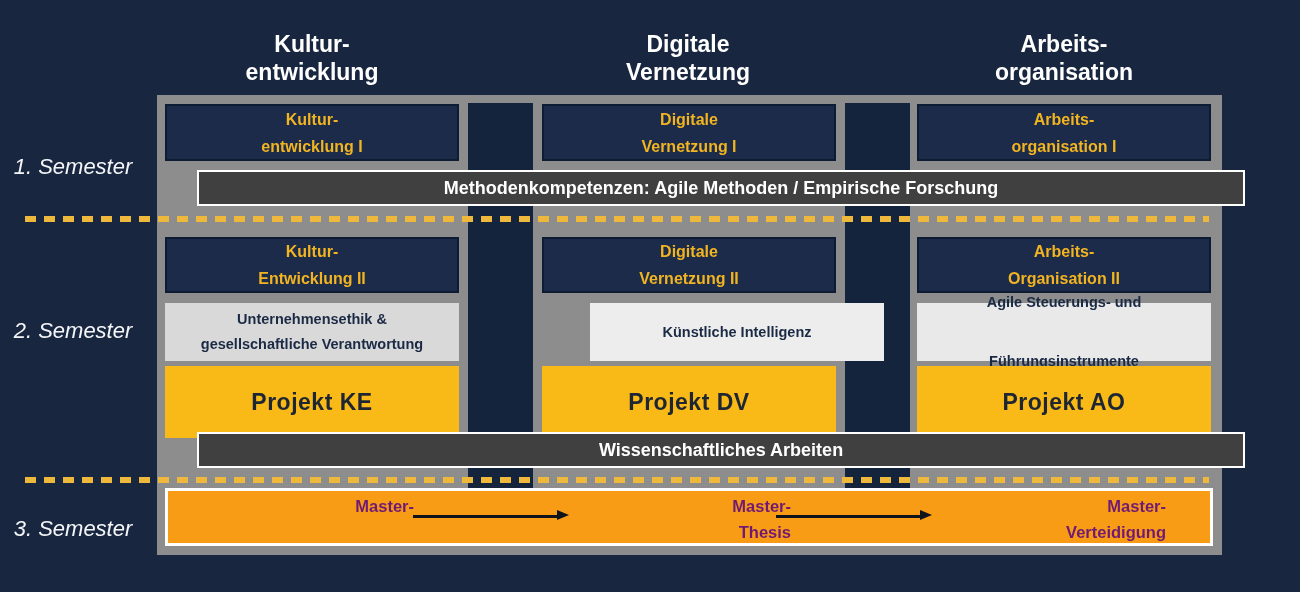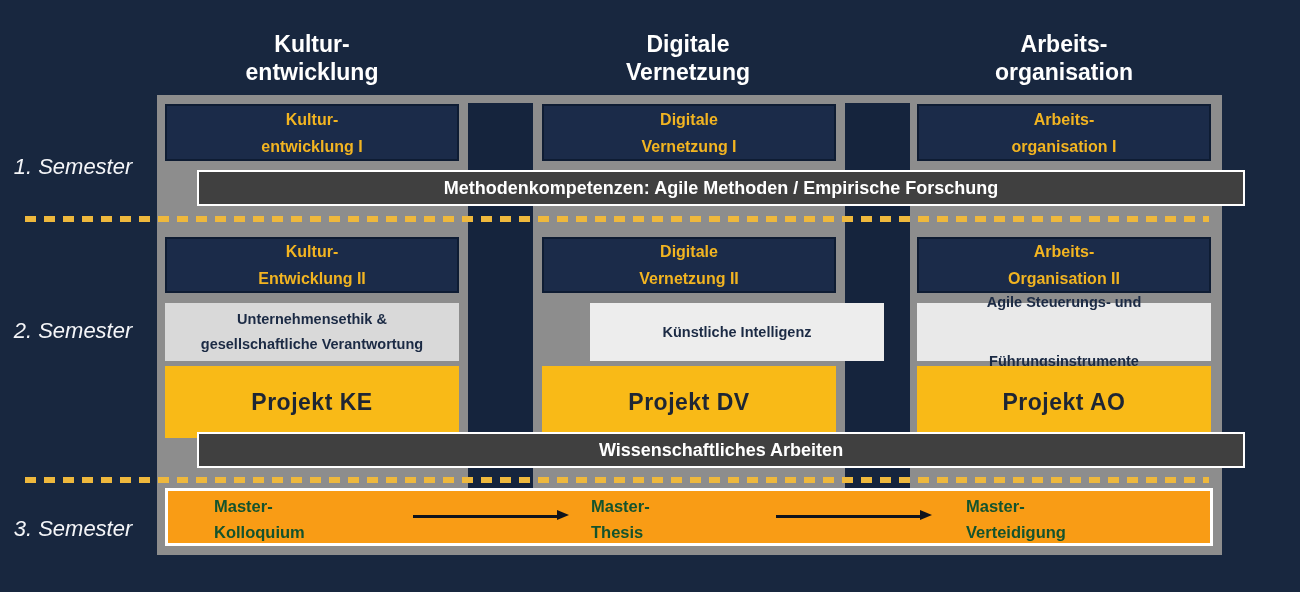--- a/index.html
+++ b/index.html
@@ -65,22 +65,22 @@
     display:flex;align-items:center;justify-content:center;
     color:#ffffff;font-weight:700;font-size:18px;margin-left:32px;
   }
   .blue-bar.b1{top:75px;}
   .blue-bar.b2{top:337px;}
   .orange-bar{
     position:absolute;left:8px;top:393px;width:1048px;height:58px;box-sizing:border-box;
     background:#f99c15;border:3px solid #ffffff;
   }
   .milestone{
-    position:absolute;top:2px;width:200px;text-align:left;
-    color:#14532d;font-weight:700;font-size:16.5px;line-height:26px;
+    position:absolute;top:2px;width:200px;text-align:right;
+    color:#701a75;font-weight:700;font-size:16.5px;line-height:26px;
   }
   .milestone.m1{left:46px;}
   .milestone.m2{left:423px;}
   .milestone.m3{left:798px;}
   .arrow{
     position:absolute;top:24px;height:3px;background:#10131c;
   }
   .arrow.a1{left:245px;width:145px;}
   .arrow.a2{left:608px;width:145px;}
   .arrow::after{
@@ -176,21 +176,20 @@
       <div>Projekt AO</div>
     </div>
 
     <div class="blue-bar b2">
       <span>Wissenschaftliches Arbeiten</span>
     </div>
 
     <div class="orange-bar">
       <div class="milestone m1">
         <div>Master-</div>
-        <div>Kolloquium</div>
       </div>
       <div class="arrow a1"></div>
       <div class="milestone m2">
         <div>Master-</div>
         <div>Thesis</div>
       </div>
       <div class="arrow a2"></div>
       <div class="milestone m3">
         <div>Master-</div>
         <div>Verteidigung</div>

